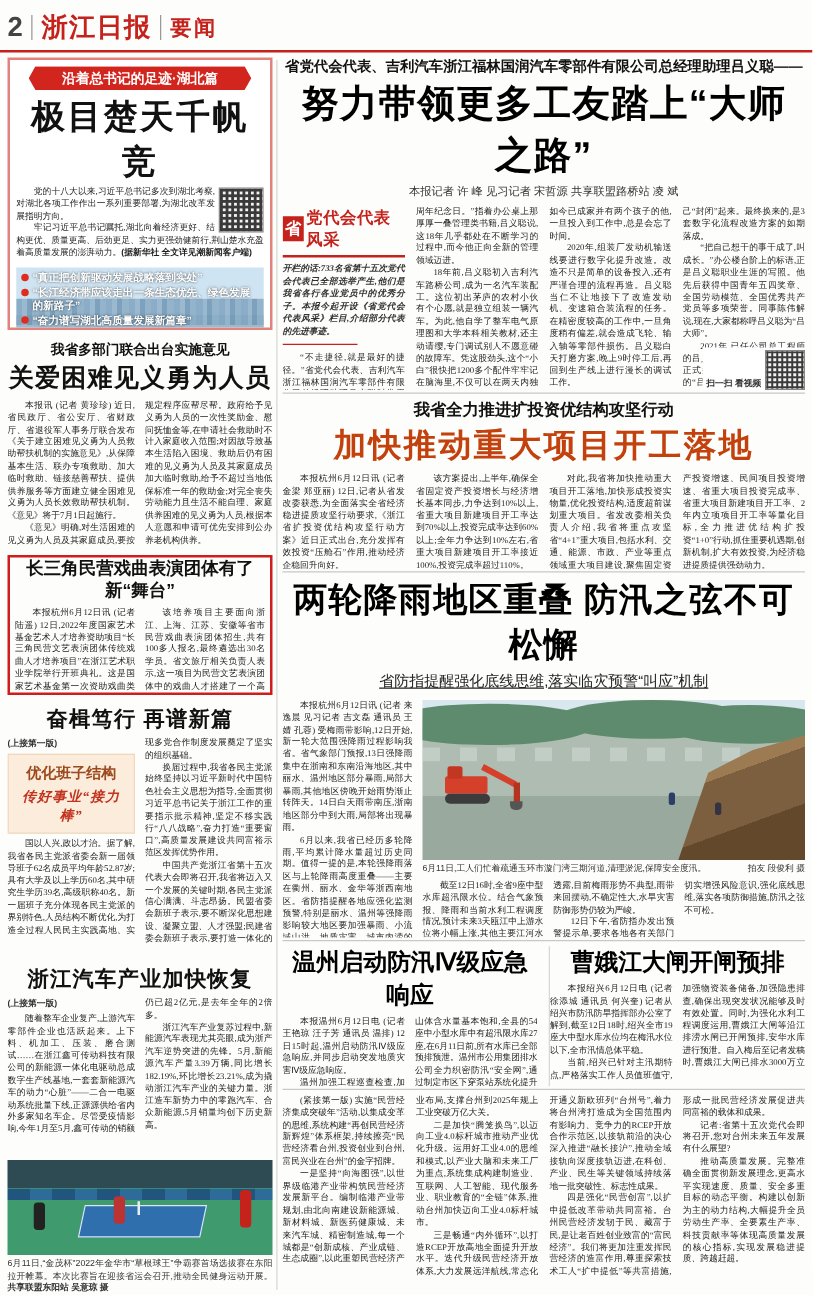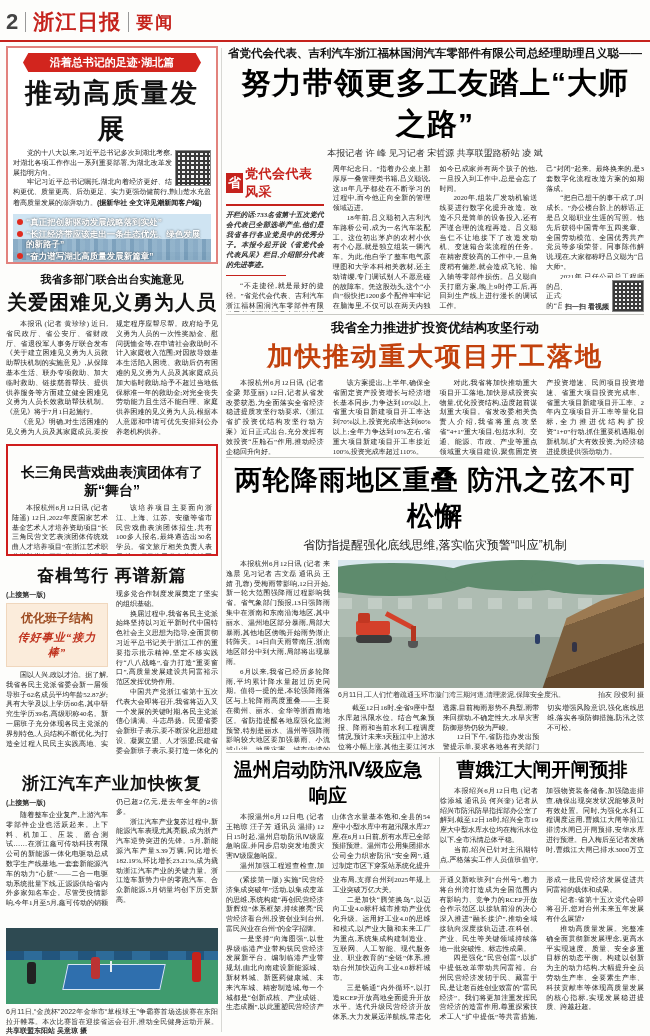--- a/index.html
+++ b/index.html
@@ -54,21 +54,21 @@
   .dot { width:6px; height:6px; border-radius:50%; background:#e02b1f; margin-top:2px; flex:none; }
   .bullet-line span { font:bold 8.5px "Liberation Sans",sans-serif; color:#fff;
     text-shadow:0 0 2px rgba(0,0,0,.7); line-height:10px; }
 
   .article { margin-top:8px; overflow:hidden; }
   .kicker { text-align:center; font:bold 11px "Liberation Sans",sans-serif; color:#111; }
   .hl-md { text-align:center; font:bold 20px "Liberation Sans",sans-serif; color:#111; letter-spacing:1px; margin:2px 0 4px; }
   #care { height:166px; }
   #care .body-wrap { height:122px; overflow:hidden; }
 
-  .opera-box { margin-top:6px; border:2px solid #cf1d1d; padding:18px 4px 2px; height:112px; overflow:hidden; }
+  .opera-box { margin-top:6px; border:2px solid #cf1d1d; padding:0 4px 2px; height:112px; overflow:hidden; }
   .hl-sm { text-align:center; font:bold 14px "Liberation Sans",sans-serif; color:#111; margin-bottom:4px; }
   .opera-box .body-wrap { height:82px; overflow:hidden; }
   .opera-box p b, #care p b, .body-txt b { font-family:"Liberation Sans",sans-serif; }
 
   .hl-lg { text-align:center; font:bold 17px "Liberation Sans",sans-serif; color:#111; letter-spacing:1px; margin-bottom:3px; }
   #fenji { height:200px; }
   #fenji .body-wrap { height:172px; overflow:hidden; }
   .fenji-box { background:#fbecdb; border:1px solid #f0d7bd; text-align:center; padding:6px 6px; margin:2px 0 4px; }
   .fenji-box .l1 { font:bold 12px "Liberation Sans",sans-serif; color:#9c4a1f; }
   .fenji-box .l2 { font:italic bold 11px "Liberation Serif",serif; color:#c0331f; margin-top:3px; letter-spacing:1px; }
@@ -105,21 +105,21 @@
     linear-gradient(#3a3a3a 22%,transparent 22% 46%,#3a3a3a 46% 72%,transparent 72%);
     background-size:8px 8px; background-color:#f2f2f2; }
 
   #project { height:136px; overflow:hidden; margin-top:4px; }
   .p-kicker { text-align:center; font:bold 13px "Liberation Sans",sans-serif; color:#111; }
   .p-hl { text-align:center; font:bold 26px "Liberation Sans",sans-serif; color:#c2410c; letter-spacing:2px; margin:2px 0 5px; }
   #project .body-wrap { height:84px; overflow:hidden; }
 
   #rain { height:288px; overflow:hidden; margin-top:4px; }
   .r-hl { text-align:center; font:bold 27px "Liberation Sans",sans-serif; color:#000; letter-spacing:1px; }
-  .r-sub { text-align:center; font:12px "Liberation Sans",sans-serif; color:#222; margin:3px 0 6px; }
+  .r-sub { text-align:center; font:12px "Liberation Sans",sans-serif; color:#222; margin:3px 0 6px;text-decoration:underline; }
   .rain-grid { display:flex; gap:8px; height:228px; }
   .rain-left { width:104px; flex:none; overflow:hidden; }
   .rain-right { flex:1; display:flex; flex-direction:column; }
   .ex-photo { position:relative; height:128px; overflow:hidden;
     background:linear-gradient(#d9e7ee 0 10%,#b9cdd4 10% 16%,#aebcb2 16% 60%,#9aa99e 60% 100%); }
   .hill { position:absolute; background:#5e8b6d; border-radius:50%; }
   .ex-water-glint { position:absolute; left:0; top:30%; width:100%; height:8%;
     background:repeating-linear-gradient(90deg,rgba(255,255,255,.25) 0 14px,transparent 14px 30px); }
   .rocks { position:absolute; right:0; bottom:0; width:46%; height:78%;
     background:linear-gradient(160deg,#9c7a52 0 40%,#7b5f3e 40% 70%,#63482c 70% 100%);
@@ -158,21 +158,21 @@
       <span class="section-name">要闻</span>
     </div>
   </div>
 
   <div class="col-divider"></div>
 
   <div class="left-col">
 
     <div class="hubei-box">
       <div class="ribbon">沿着总书记的足迹·湖北篇</div>
-      <div class="hubei-hl">推动高质量发展</div>
+      <div class="hubei-hl">极目楚天千帆竞</div>
       <div class="hubei-body body-txt">
         <span class="qr"></span>
         <p>党的十八大以来,习近平总书记多次到湖北考察,对湖北各项工作作出一系列重要部署,为湖北改革发展指明方向。</p>
         <p><span>牢记习近平总书记嘱托,湖北向着经济更好、结构更优、质量更高、后劲更足、实力更强劲健前行,荆山楚水充盈着高质量发展的澎湃动力。</span><b class="attr">(据新华社 全文详见潮新闻客户端)</b></p>
       </div>
       <div class="hubei-photo">
         <div class="skyline"></div>
 
         <div class="bullets">
           <div class="bullet-line">

